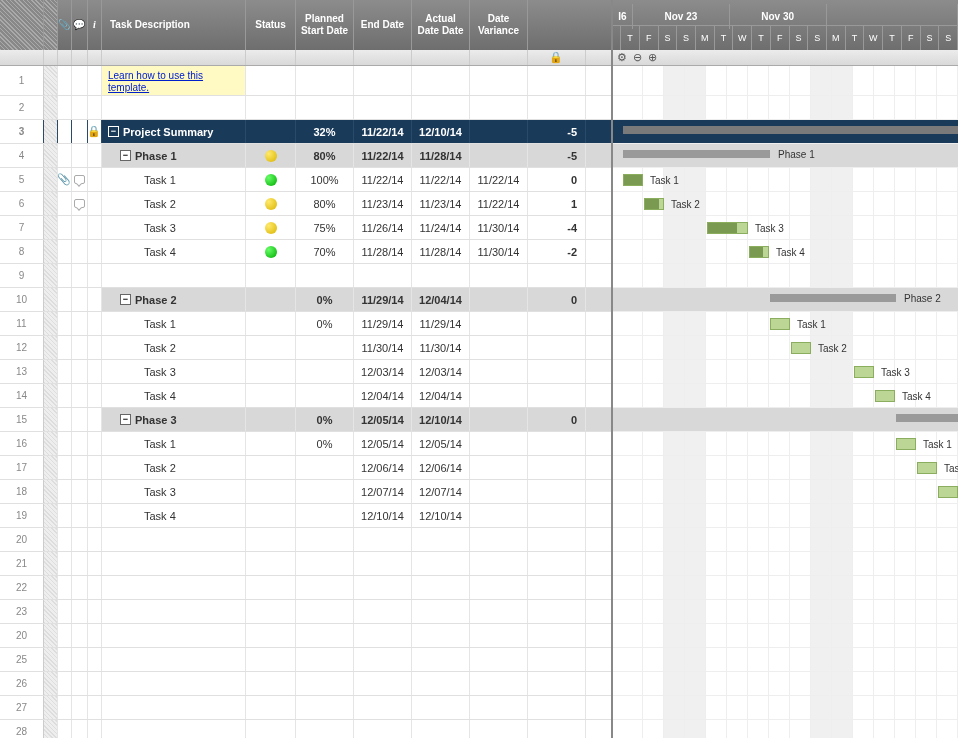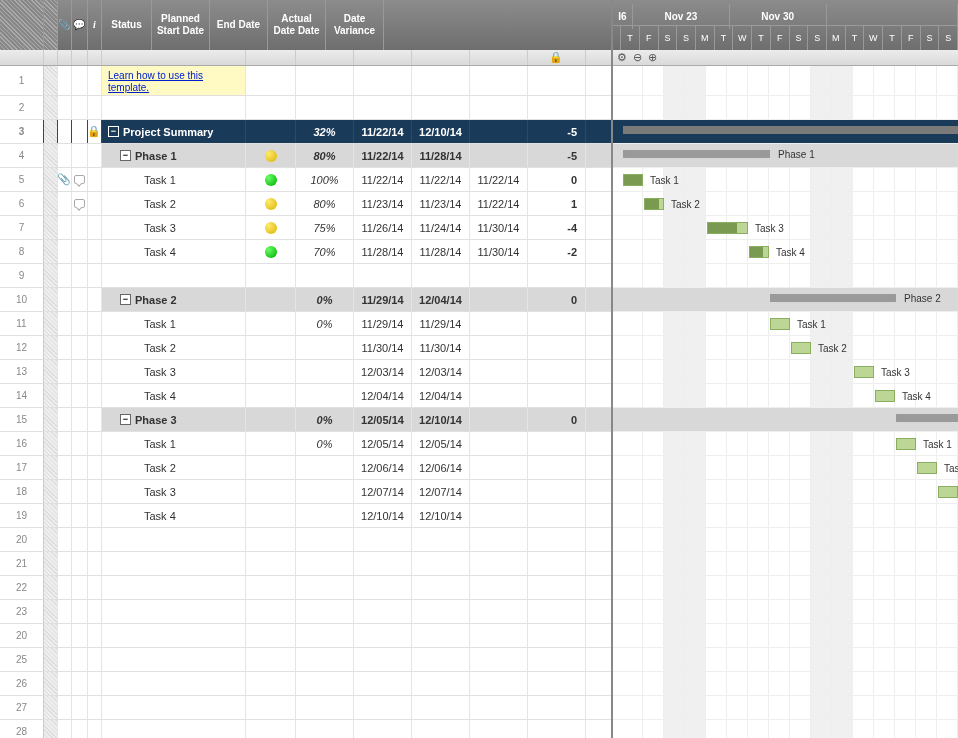--- a/index.html
+++ b/index.html
@@ -40,21 +40,21 @@
 .grid-body { flex: 1; overflow: hidden; }
 .row { display: flex; height: 24px; border-bottom: 1px solid #e0e0e0; align-items: stretch; }
 .row .cell { border-right: 1px solid #e5e5e5; display: flex; align-items: center; justify-content: center; font-size: 11px; }
 .cell.rownum { width: 44px; color: #888; background: #fff; border-right: 1px solid #ccc; font-size:10px; }
 .cell.blank { width: 14px; background: repeating-linear-gradient(45deg,#ddd,#ddd 1px,#eee 1px,#eee 3px); }
 .cell.attach { width: 14px; color:#888; }
 .cell.comment { width: 16px; color:#888; }
 .cell.info { width: 14px; color:#888; }
 .cell.desc { width: 144px; justify-content: flex-start; padding-left: 6px; text-align: left; }
 .cell.status { width: 50px; }
-.cell.pct { width: 58px; font-style: italic; }
+.cell.pct { width: 58px; }
 .cell.date { width: 58px; }
 .cell.var { width: 58px; font-weight: bold; justify-content: flex-end; padding-right: 8px; }
 
 .row.summary { background: #1a3a5a; color: #fff; font-weight: bold; }
 .row.summary .cell { border-right-color: #2a4a6a; }
 .row.summary .cell.rownum { background: #fff; color:#888; }
 .row.summary .cell.blank { background: repeating-linear-gradient(45deg,#ddd,#ddd 1px,#eee 1px,#eee 3px); }
 .row.summary .cell.attach,.row.summary .cell.comment,.row.summary .cell.info { background:#fff; color:#555; }
 .row.phase { background: #d8d8d8; font-weight: bold; }
 .row.phase .cell.rownum { background:#fff; color:#888; font-weight:normal; }
@@ -110,20 +110,21 @@
 <body>
 
 <div class="app">
   <div class="left-pane">
     <div class="grid-header">
       <div class="hcell rownum"></div>
       <div class="hcell blank"></div>
       <div class="hcell attach">📎</div>
       <div class="hcell comment">💬</div>
       <div class="hcell info">i</div>
+      <div class="hcell desc">Task Description</div>
       <div class="hcell status">Status</div>
       <div class="hcell date">Planned Start Date</div>
       <div class="hcell date">End Date</div>
       <div class="hcell date">Actual Date Date</div>
       <div class="hcell var">Date Variance</div>
     </div>
     <div class="lock-strip">
       <div class="lcell rownum"></div>
         <div class="lcell blank"></div>
         <div class="lcell attach"></div>

